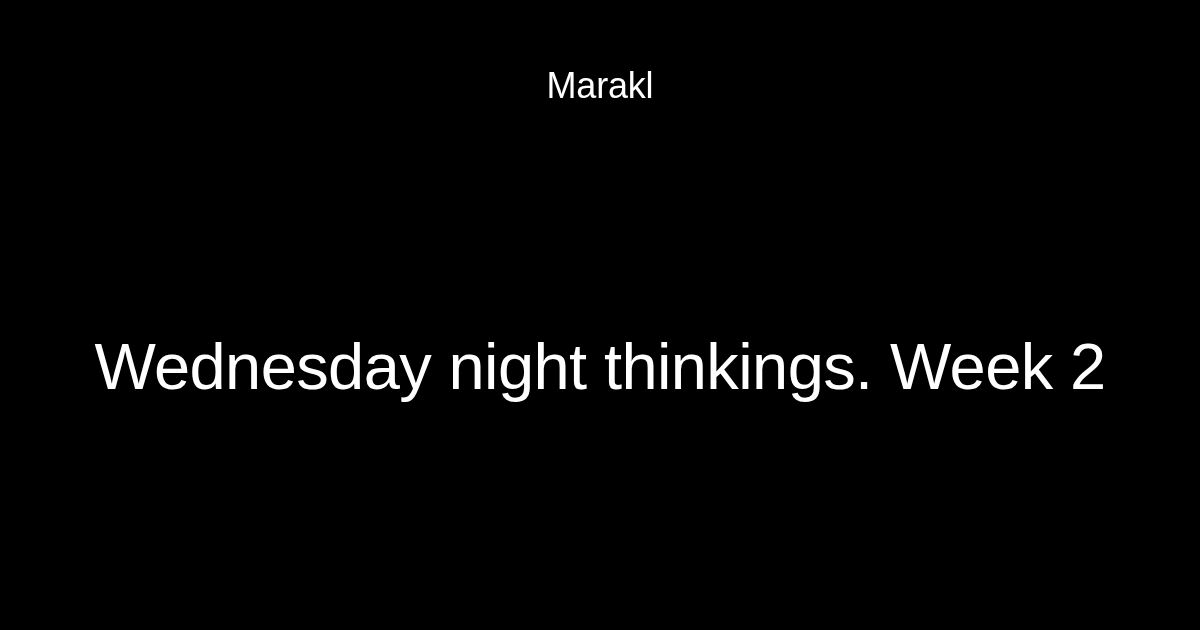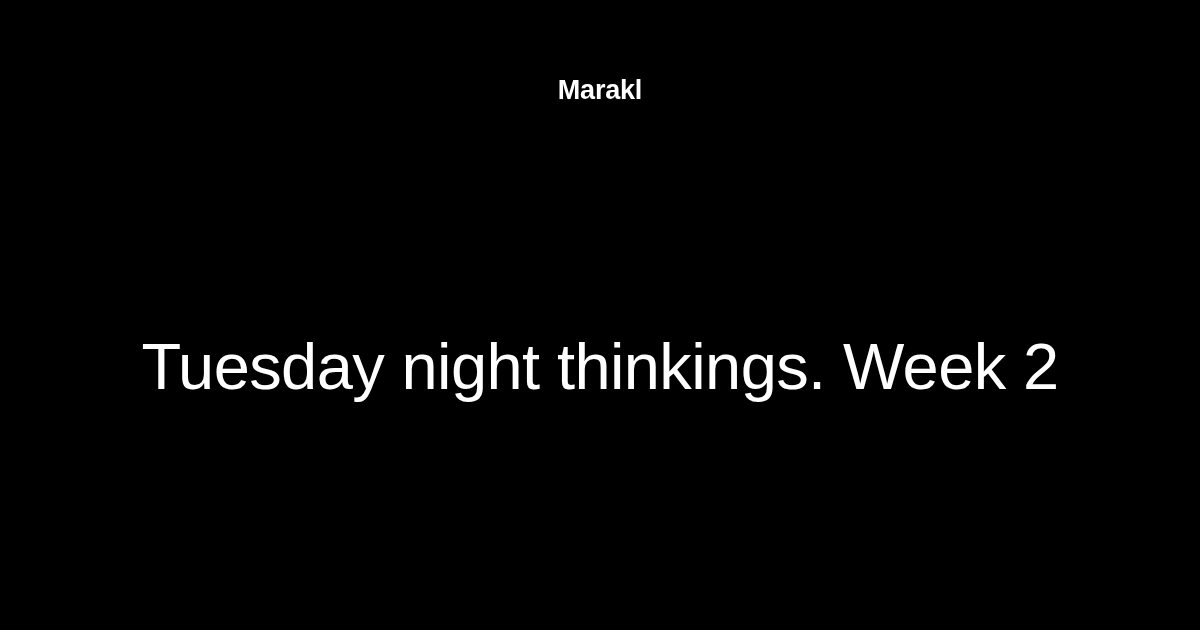--- a/index.html
+++ b/index.html
@@ -34,22 +34,22 @@
     height: 130px;
     display: flex;
     align-items: flex-end;
     justify-content: center;
     padding-bottom: 26px;
     box-sizing: border-box;
   }
 
   .site-name {
     font-family: "Liberation Sans", "DejaVu Sans", sans-serif;
-    font-size: 27px;
-    font-weight: 700;
+    font-size: 36px;
+    font-weight: 400;
     line-height: 1;
     color: #ffffff;
     letter-spacing: -0.2px;
     white-space: nowrap;
   }
 
   
   .headline-row {
     position: absolute;
     top: 130px;
@@ -81,16 +81,16 @@
 </head>
 <body>
 
 <div class="og-card">
 
   <div class="site-name-row">
     <span class="site-name">Marakl</span>
   </div>
 
   <div class="headline-row">
-    <h1 class="headline">Tuesday night thinkings. Week 2</h1>
+    <h1 class="headline">Wednesday night thinkings. Week 2</h1>
   </div>
 
 </div>
 
 </body></html>

